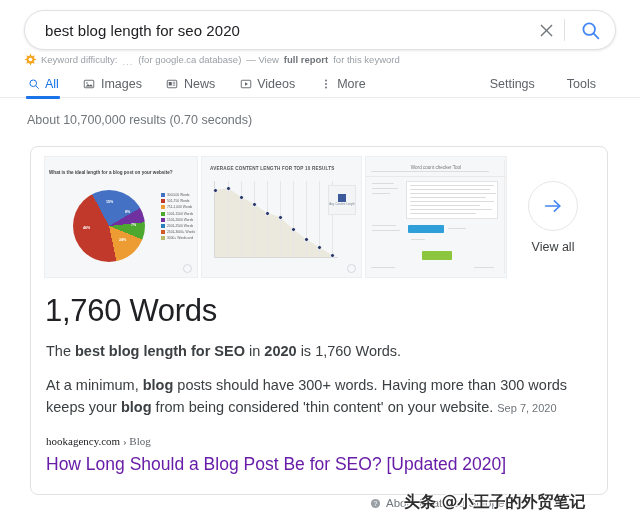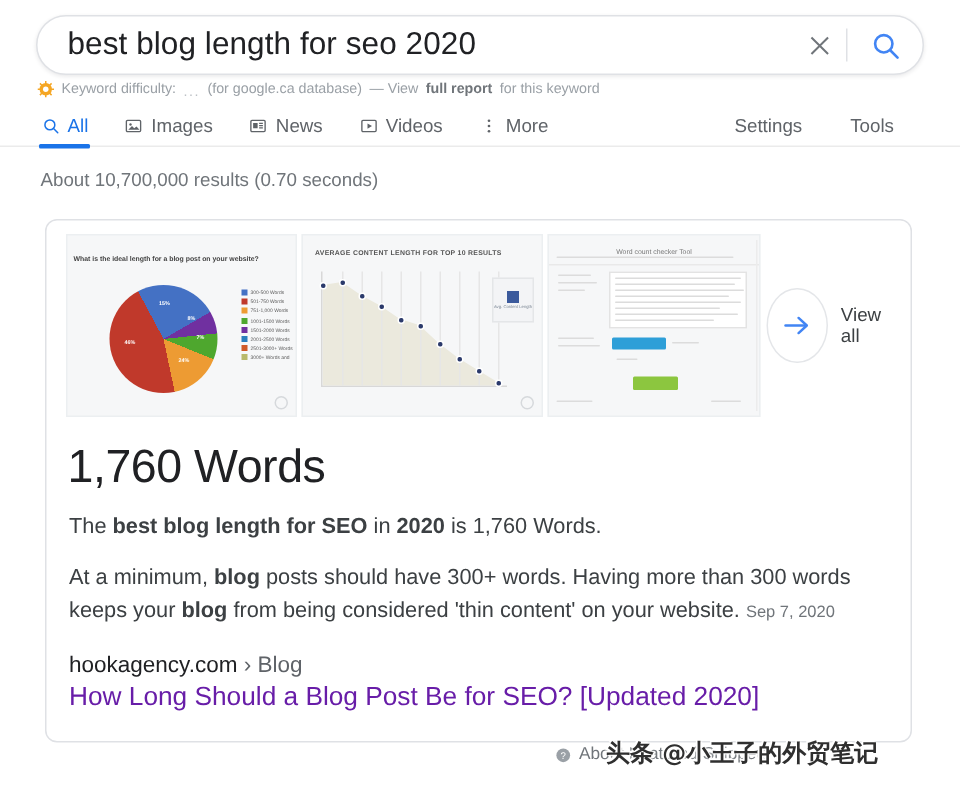--- a/index.html
+++ b/index.html
@@ -17,21 +17,21 @@
     width: 100%; height: 100%;
     border: 1px solid #dfe1e5;
     border-radius: 22px;
     background: #fff;
     display: flex; align-items: center;
     box-shadow: 0 1px 3px rgba(32,33,36,.10);
   }
   .search-input-text {
     flex: 1;
     padding-left: 20px;
-    font-size: 21px;
+    font-size: 15px;
     color: #202124;
     letter-spacing: .05px;
     white-space: nowrap; overflow: hidden;
   }
   .clear-btn {
     width: 36px; height: 100%;
     display: flex; align-items: center; justify-content: center;
     cursor: pointer;
   }
   .vdiv { width: 1px; height: 22px; background: #dfe1e5; }
@@ -141,21 +141,21 @@
   .avg-tx { font-size: 2.8px; color: #7b8794; text-align: center; line-height: 1.2; }
 
   
   .ss-bar { position: absolute; left: 0; right: 0; height: 1px; background: #e9e9e9; }
   .ss-line { position: absolute; background: #dcdcdc; height: 1.4px; border-radius: 1px; }
   .ss-panel { position: absolute; background: #fff; border: 1px solid #e3e3e3; }
   .ss-btn-blue { position: absolute; background: #2e9fd8; border-radius: 1px; }
   .ss-btn-green { position: absolute; background: #8cc63f; border-radius: 1px; }
 
   
-  .viewall { position: absolute; right: 12px; top: 9px; width: 84px; height: 122px; display: flex; flex-direction: row; align-items: center; justify-content: center; gap: 9px; cursor: pointer; }
+  .viewall { position: absolute; right: 12px; top: 9px; width: 84px; height: 122px; display: flex; flex-direction: column; align-items: center; justify-content: center; gap: 9px; cursor: pointer; }
   .viewall-circle { width: 50px; height: 50px; border-radius: 50%; border: 1px solid #e4e6e9; display: flex; align-items: center; justify-content: center; }
   .viewall-label { font-size: 12.5px; color: #3c4043; }
   .card-divider { position: absolute; right: 102px; top: 13px; width: 1px; height: 114px; background: #ececec; }
 
   
   .answer-num {
     position: absolute; left: 14px; top: 146px;
     font-size: 31px; color: #202124; font-weight: normal; letter-spacing: -.3px;
   }
   .answer-line {
@@ -164,21 +164,21 @@
   }
   .answer-para {
     position: absolute; left: 15px; top: 227px; width: 532px;
     font-size: 14.5px; color: #3c4043; line-height: 22px;
   }
   .answer-date { font-size: 11px; color: #70757a; }
   b { font-weight: bold; }
 
   .src-url {
     position: absolute; left: 15px; top: 288px;
-    font-size: 15px; color: #202124;
+    font-size: 11px; color: #202124; font-family: Liberation Serif, serif;
   }
   .src-url .crumb { color: #5f6368; }
   .src-title {
     position: absolute; left: 15px; top: 307px;
     font-size: 17.5px; color: #681da8; cursor: pointer;
   }
 
   
   .footer-row {
     position: absolute; left: 370px; top: 497px;

